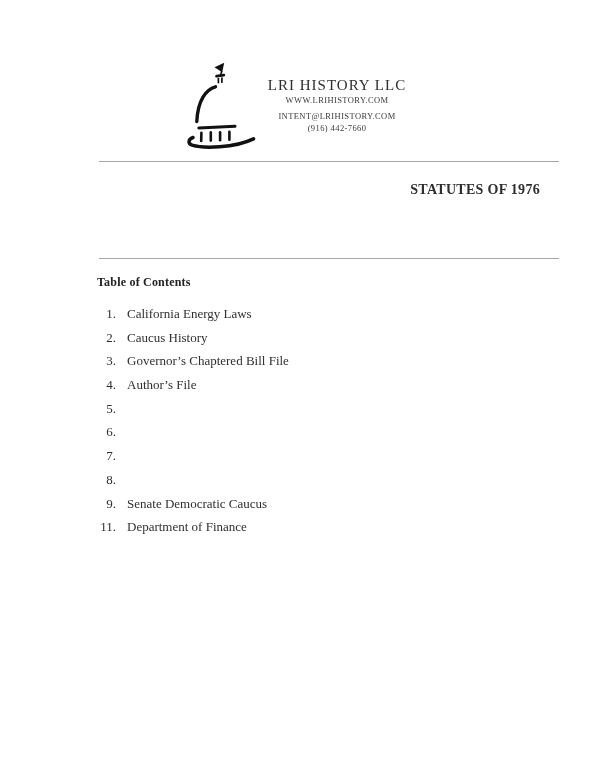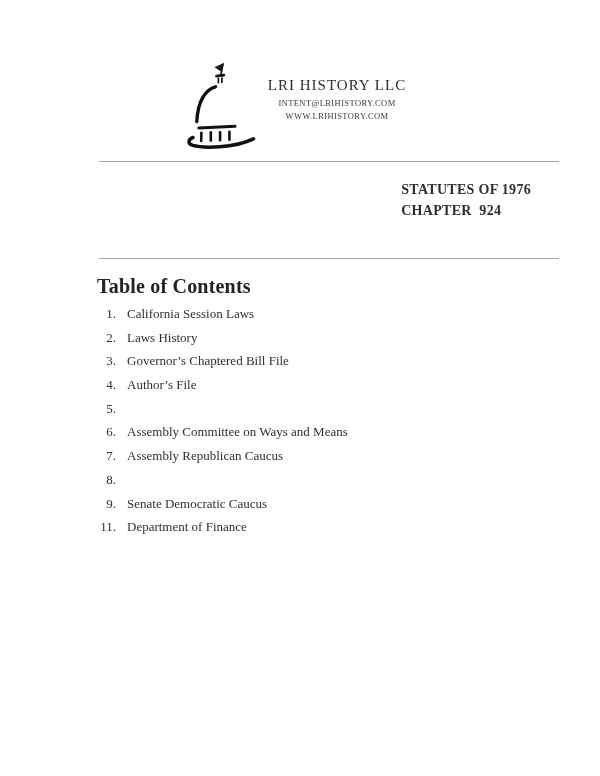--- a/index.html
+++ b/index.html
@@ -52,38 +52,38 @@
     width: 460px;
     height: 0;
     border-top: 1.5px solid #a6a6a6;
   }
   .rule-1 { top: 161px; }
   .rule-2 { top: 258px; }
 
   
   .reference-block {
     position: absolute;
-    right: 109px;
+    right: 100px;
     top: 180px;
-    text-align: left;
+    text-align: right;
     font-weight: bold;
     font-size: 14px;
     letter-spacing: 0.3px;
     line-height: 20.7px;
     color: #2e2e2e;
     white-space: nowrap;
   }
 
   
   .toc-heading {
     position: absolute;
     left: 57px;
     top: 275px;
     font-weight: bold;
-    font-size: 20px;
+    font-size: 12px;
     letter-spacing: 0.2px;
     color: #222222;
   }
   .toc-list {
     position: absolute;
     left: 0;
     top: 307px;
     width: 560px;
   }
   .toc-item {
@@ -126,62 +126,60 @@
       <path d="M 23.8 73.4 L 23.8 81.6" stroke="#111111" stroke-width="2.6" stroke-linecap="round" fill="none"></path>
       <path d="M 33.1 73.2 L 33.1 81.2" stroke="#111111" stroke-width="2.6" stroke-linecap="round" fill="none"></path>
       <path d="M 42.4 72.8 L 42.4 80.8" stroke="#111111" stroke-width="2.6" stroke-linecap="round" fill="none"></path>
 
       <path d="M 6 78.5 C 1.2 80.2, 0.6 84.6, 5.2 86.2 C 16 89.6, 47 89.2, 66.5 79.8" stroke="#111111" stroke-width="3.5" stroke-linecap="round" fill="none"></path>
     </svg>
   </div>
 
   <div class="contact-block">
     <div class="company-name">LRI HISTORY LLC</div>
+    <div class="contact-line">WWW.LRIHISTORY.COM</div>
     <div class="contact-line first">INTENT@LRIHISTORY.COM</div>
-    <div class="contact-line">WWW.LRIHISTORY.COM</div>
+    <div class="contact-line">(916) 442-7660</div>
   </div>
 
   <div class="rule rule-1"></div>
 
   <div class="reference-block">
     <div>STATUTES OF 1976</div>
-    <div>CHAPTER&nbsp; 924</div>
   </div>
 
   <div class="rule rule-2"></div>
 
   <div class="toc-heading">Table of Contents</div>
 
   <div class="toc-list">
     <div class="toc-item">
       <span class="toc-num">1.</span>
-      <span class="toc-label">California Session Laws</span>
+      <span class="toc-label">California Energy Laws</span>
     </div>
     <div class="toc-item">
       <span class="toc-num">2.</span>
-      <span class="toc-label">Laws History</span>
+      <span class="toc-label">Caucus History</span>
     </div>
     <div class="toc-item">
       <span class="toc-num">3.</span>
       <span class="toc-label">Governor’s Chaptered Bill File</span>
     </div>
     <div class="toc-item">
       <span class="toc-num">4.</span>
       <span class="toc-label">Author’s File</span>
     </div>
     <div class="toc-item">
       <span class="toc-num">5.</span>
     </div>
     <div class="toc-item">
       <span class="toc-num">6.</span>
-      <span class="toc-label">Assembly Committee on Ways and Means</span>
     </div>
     <div class="toc-item">
       <span class="toc-num">7.</span>
-      <span class="toc-label">Assembly Republican Caucus</span>
     </div>
     <div class="toc-item">
       <span class="toc-num">8.</span>
     </div>
     <div class="toc-item">
       <span class="toc-num">9.</span>
       <span class="toc-label">Senate Democratic Caucus</span>
     </div>
     <div class="toc-item">
       <span class="toc-num">11.</span>

